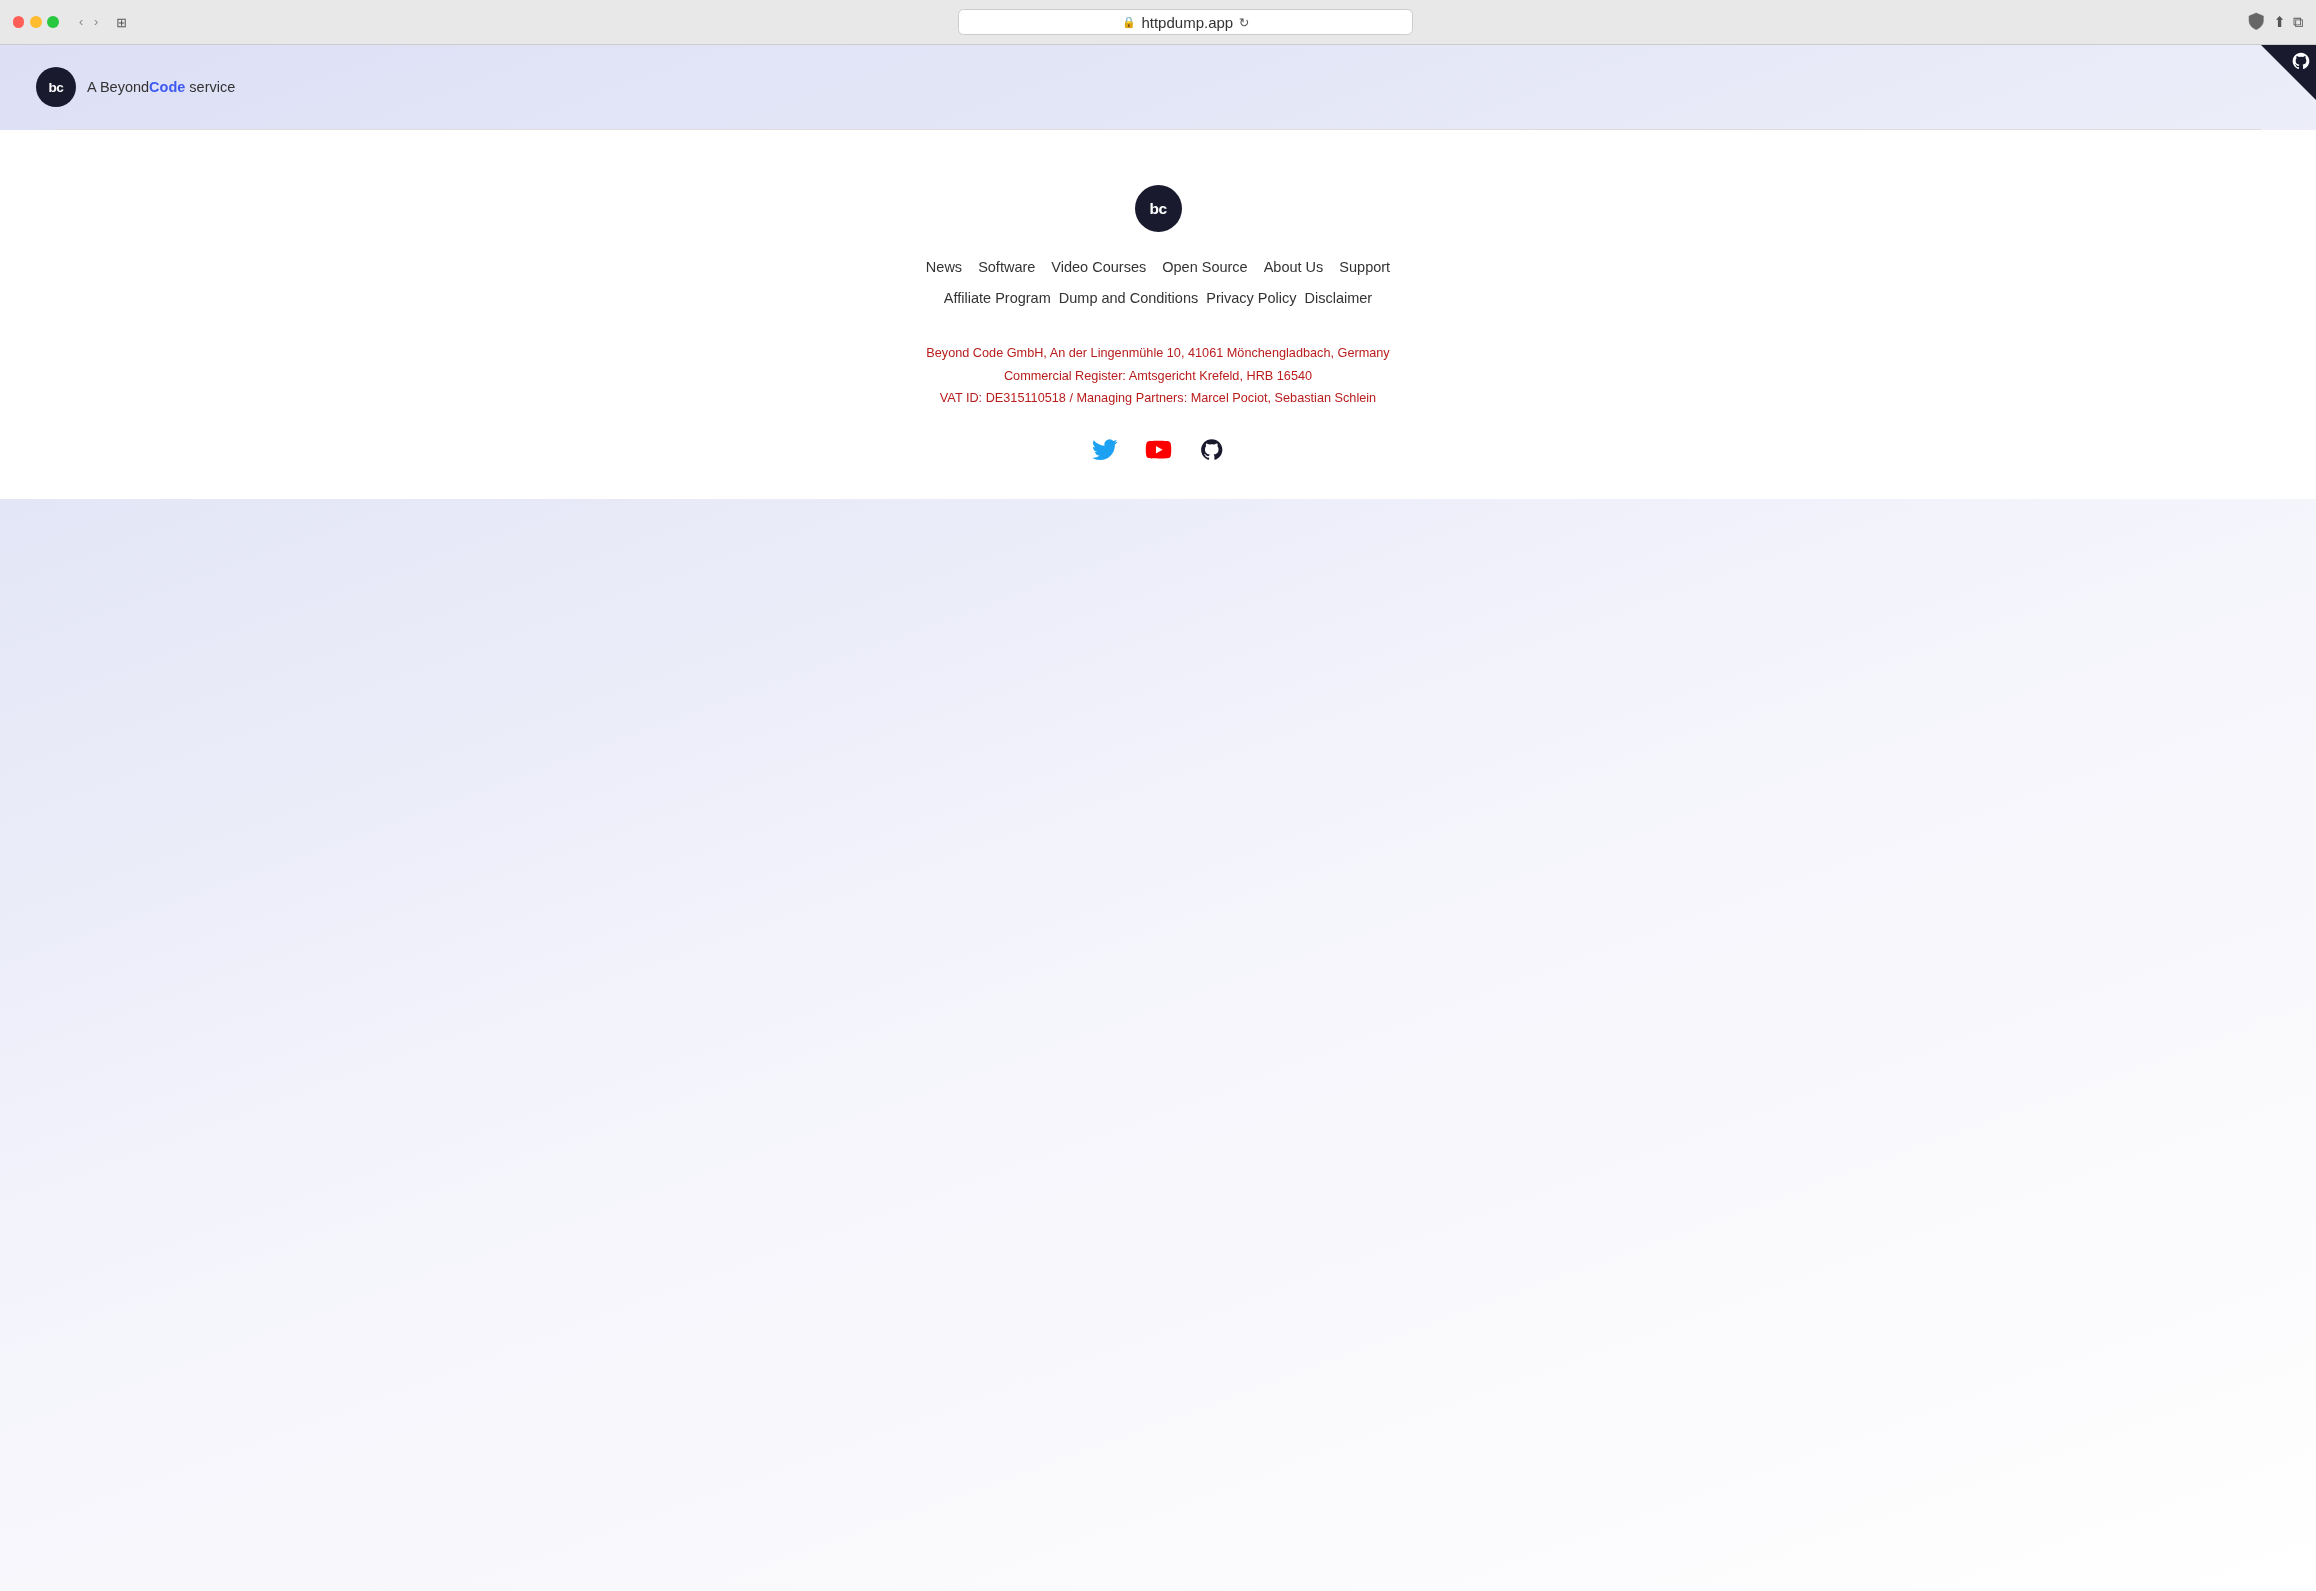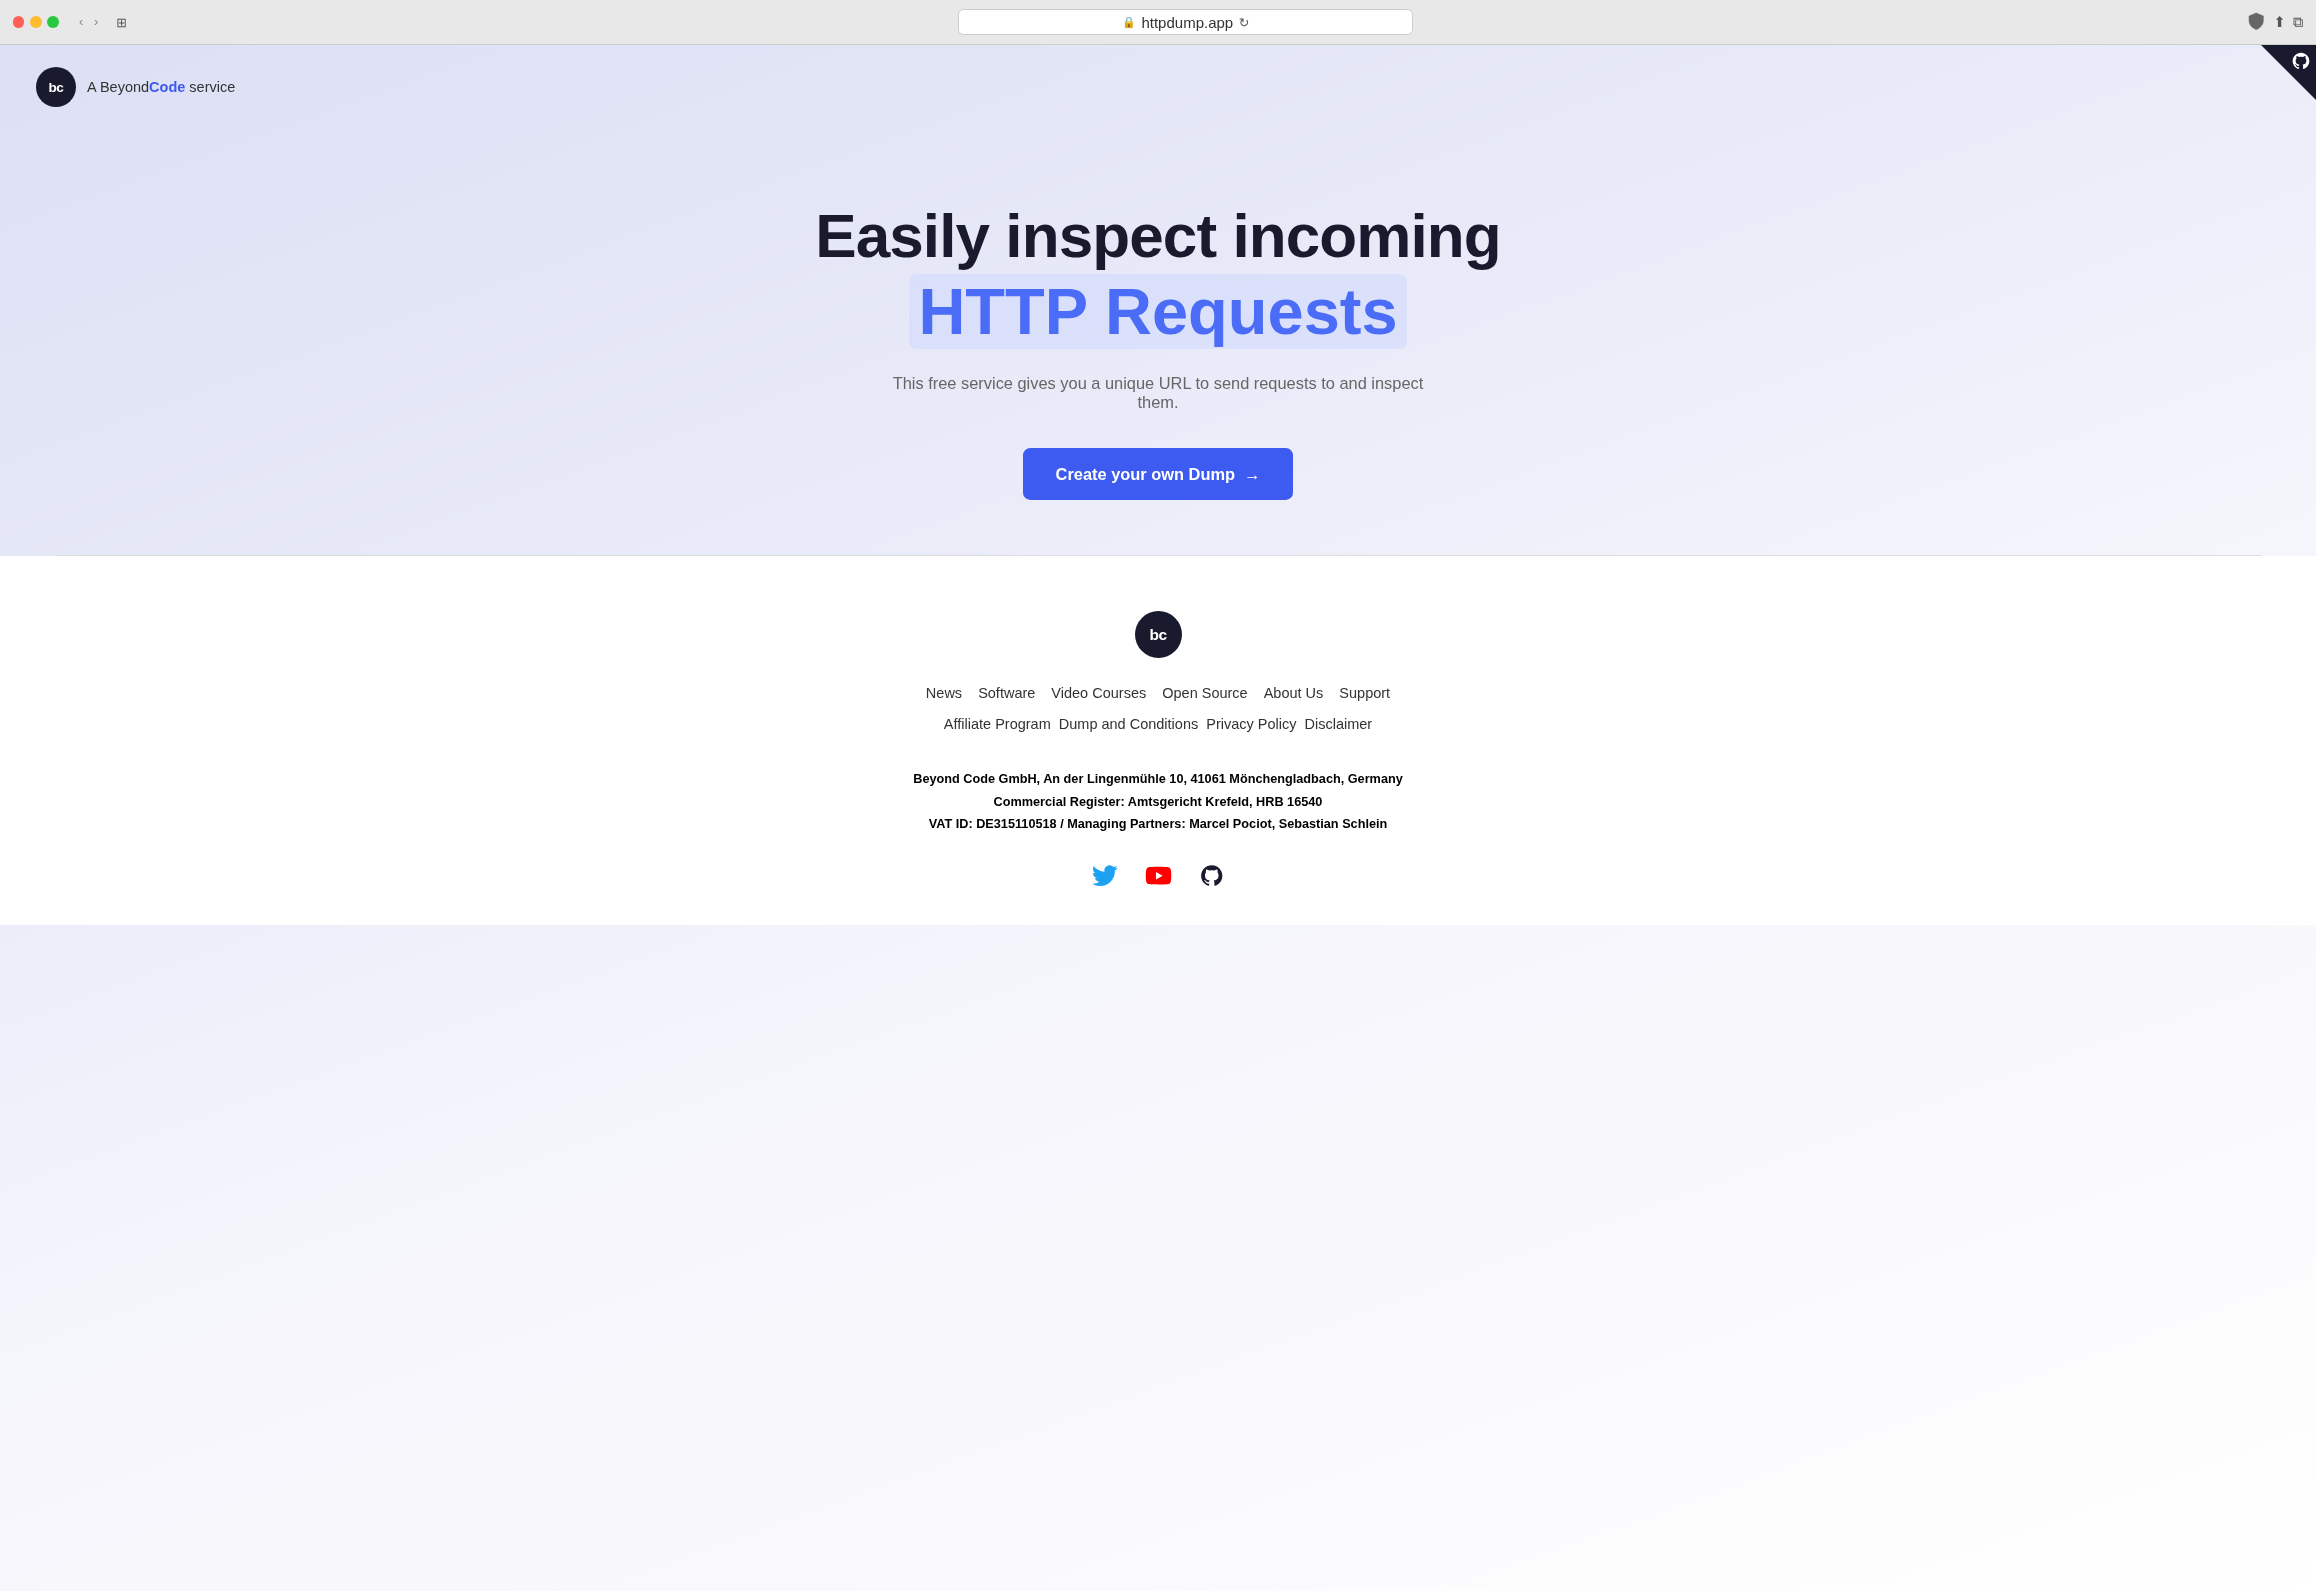--- a/index.html
+++ b/index.html
@@ -297,25 +297,24 @@
     }
 
     .footer-nav-row2 a {
       color: #333;
       text-decoration: none;
       font-size: 14.5px;
       cursor: pointer;
     }
 
     .footer-address {
-      color: #000000;
+      color: #b91c1c;
       font-size: 12.7px;
       line-height: 1.8;
       margin-bottom: 27px;
-      font-weight: bold;
     }
 
     .social-icons {
       display: flex;
       justify-content: center;
       gap: 27px;
       align-items: center;
     }
 
     .social-icon {
@@ -374,31 +373,20 @@
 
   <div class="header">
     <div class="logo-area">
       <div class="logo-circle">bc</div>
       <span class="logo-text">
         A Beyond<span>Code</span> service
       </span>
     </div>
   </div>
 
-  <div class="hero">
-    <h1>
-      <span class="hero-title-main">Easily inspect incoming</span><br>
-      <span class="hero-title-highlight">HTTP Requests</span>
-    </h1>
-    <p class="hero-subtitle">This free service gives you a unique URL to send requests to and inspect them.</p>
-    <button class="cta-button">
-      <span>Create your own Dump</span>
-      <span>→</span>
-    </button>
-  </div>
 
   <hr class="divider">
 
   <div class="footer-section">
     <div class="footer-logo-circle">bc</div>
 
     <nav class="footer-nav">
       <a>News</a>
       <a>Software</a>
       <a>Video Courses</a>

